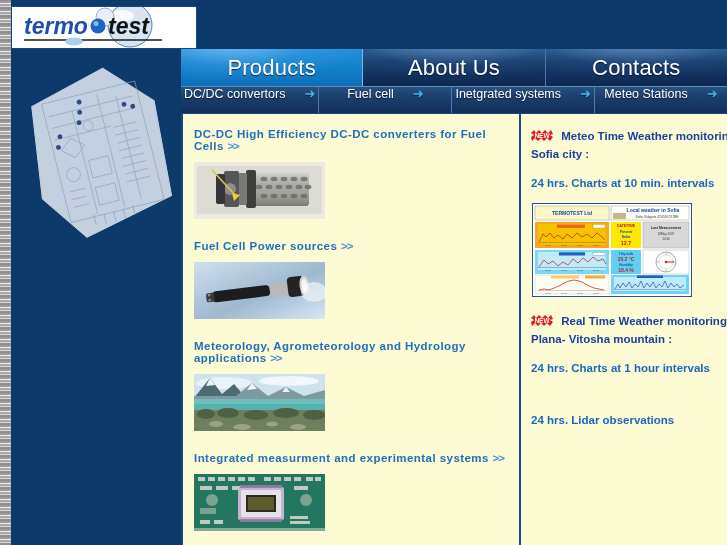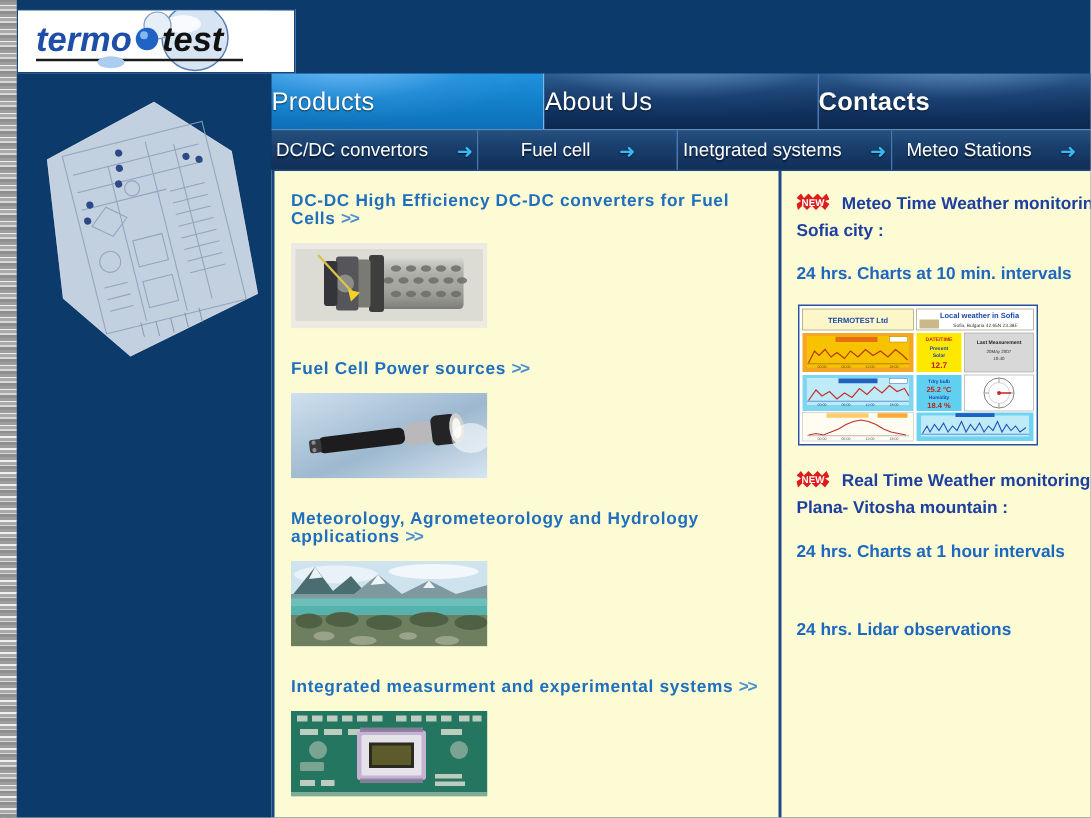--- a/index.html
+++ b/index.html
@@ -54,43 +54,42 @@
     width: 546px; height: 64px;
     background: #0a2f5e;
     z-index: 4;
   }
   #nav-main { display: flex; height: 37px; width: 100%; }
   .nav-main-item {
     flex: 1 1 0;
     position: relative;
     display: flex;
     align-items: center;
-    justify-content: flex-start;
+    justify-content: center;
     color: #ffffff;
-    font-size: 17px;
+    font-size: 22px;
     letter-spacing: .2px;
     background:
       radial-gradient(120% 170% at 50% -30%, rgba(150,190,235,.55) 0%, rgba(40,90,150,.15) 45%, rgba(0,0,0,0) 70%),
       linear-gradient(180deg, #2e5d91 0%, #1a406f 35%, #0f2f5c 75%, #0c2850 100%);
     border-right: 1px solid #4c79ad;
     text-shadow: 0 1px 1px rgba(0,0,0,.65);
     cursor: pointer;
   }
-  .nav-main-item:last-child { border-right: none; font-weight: bold; }
+  .nav-main-item:last-child { border-right: none; }
   .nav-main-item.active {
     background:
       radial-gradient(100% 160% at 28% -25%, rgba(150,205,255,.75) 0%, rgba(60,155,225,.35) 45%, rgba(0,0,0,0) 72%),
       linear-gradient(180deg, #2192de 0%, #1482cd 45%, #0d6fb7 100%);
     border-right: 1px solid #7fb6e4;
   }
   #nav-sub { display: flex; height: 27px; width: 100%; border-top: 1px solid #5d8cbd; }
   .nav-sub-item {
     flex: 1 1 0;
     display: flex;
-    align-items: center;
     justify-content: center;
     gap: 19px;
     color: #ffffff;
     font-size: 12.5px;
     background: linear-gradient(180deg, #27517f 0%, #1a3f6d 40%, #102f59 100%);
     border-right: 1px solid #4c79ad;
     text-shadow: 0 1px 1px rgba(0,0,0,.6);
     cursor: pointer;
     white-space: nowrap;
     padding: 0 3px;

